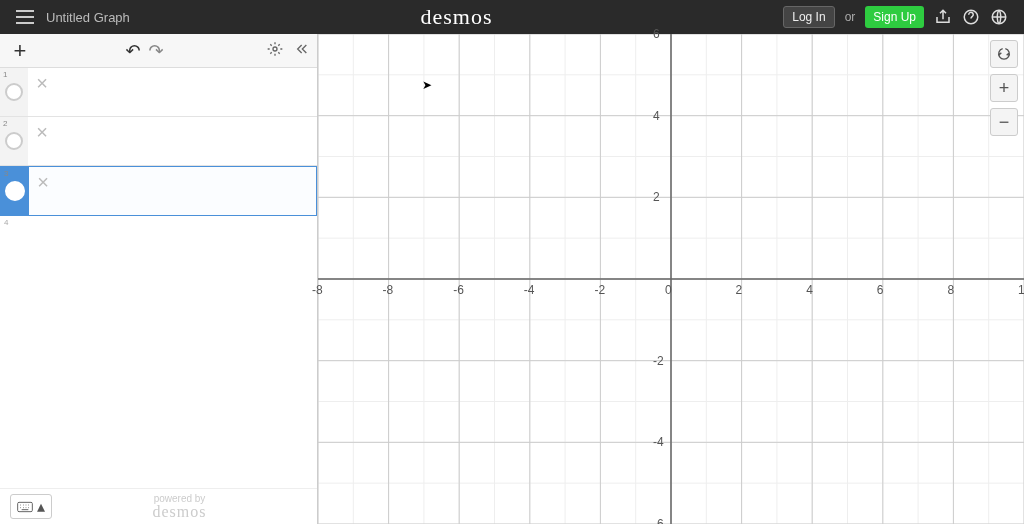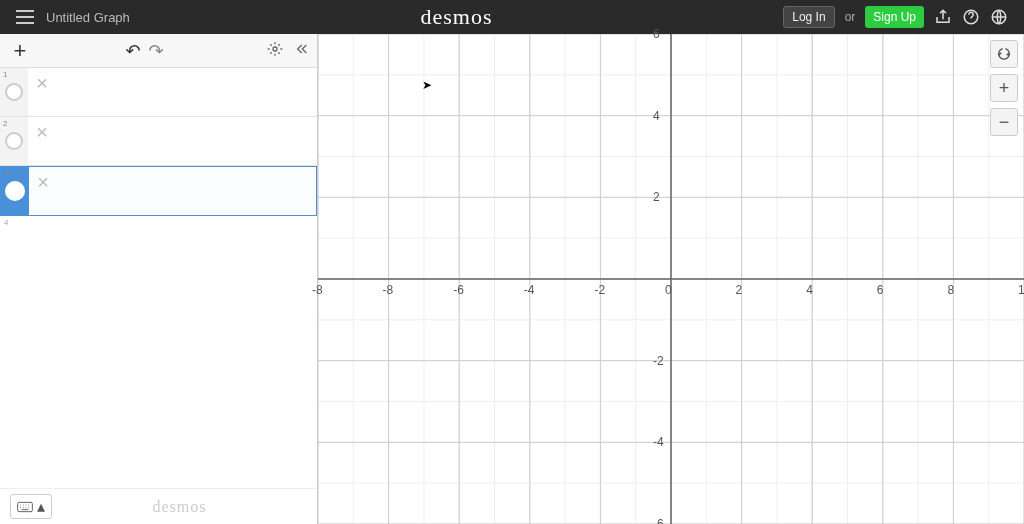--- a/index.html
+++ b/index.html
@@ -144,20 +144,21 @@
 
     <div class="side-footer">
       <div class="kbd-btn">
         <svg viewBox="0 0 24 16" fill="none" stroke="#666" stroke-width="1.5">
             <rect x="1" y="1" width="22" height="14" rx="2"></rect>
             <path d="M5 5h1M9 5h1M13 5h1M17 5h1M5 9h1M9 9h1M13 9h1M17 9h1M7 12h10"></path>
           </svg>
         <span>▴</span>
       </div>
       <div class="powered">
+        <div>powered by</div>
         <div class="d">desmos</div>
       </div>
     </div>
   </div>
 
   <div class="graph">
     <svg class="grid" id="grid-svg" width="706" height="490">
         <line x1="0" y1="0" x2="0" y2="490" stroke="#eee" stroke-width="1"></line>
         <line x1="35.300000000000004" y1="0" x2="35.300000000000004" y2="490" stroke="#eee" stroke-width="1"></line>
         <line x1="70.60000000000001" y1="0" x2="70.60000000000001" y2="490" stroke="#eee" stroke-width="1"></line>

